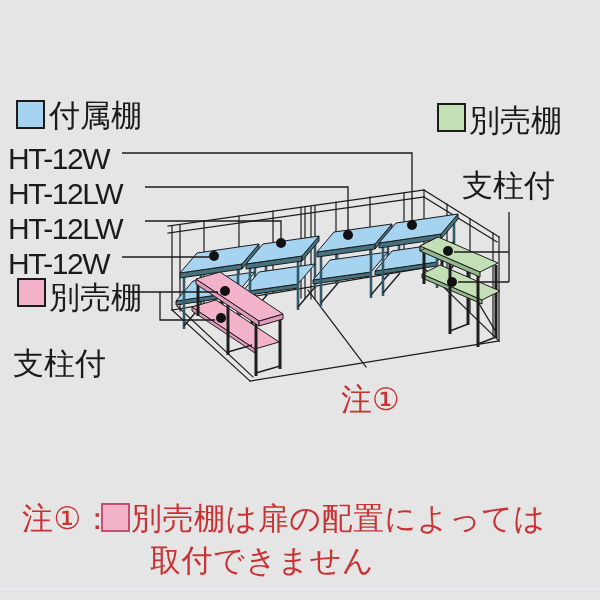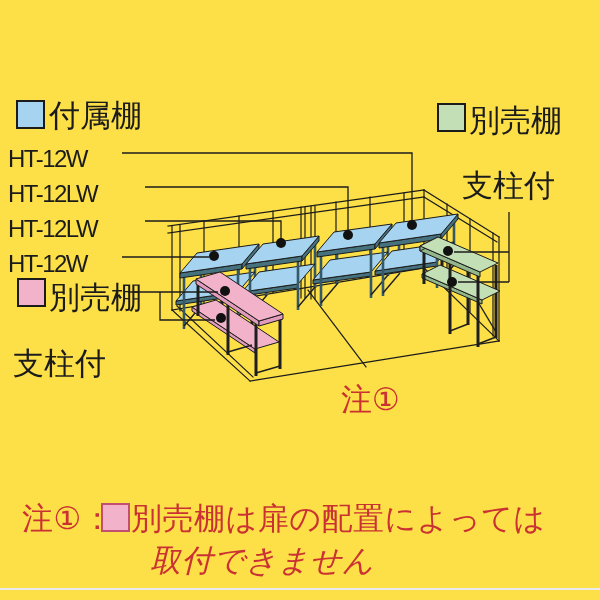--- a/index.html
+++ b/index.html
@@ -5,26 +5,26 @@
   :root{
     --shelf_blue:#A6D3F0; --shelf_blue_edge:#46717F;
     --shelf_pink:#F2B3CA; --shelf_pink_edge:#E29BBC;
     --shelf_green:#C3DFB5; --shelf_green_edge:#93B68B;
     --outline:#1B1B1B; --leg_blue:#33596B; --leg_dark:#1E1E1E;
     --red:#C93132; --note_border:#C24E71; --divider_gray:#E9E9EE;
   }
   *{margin:0;padding:0;box-sizing:border-box;}
   html,body{background:#fff;}
   .stage{
-    position:relative;width:600px;height:600px;background:#fde047;overflow:hidden;
+    position:relative;width:600px;height:600px;background:#e5e5e5;overflow:hidden;
     font-family:"Liberation Sans","DejaVu Sans",sans-serif;color:var(--outline);
   }
   .abs{position:absolute;white-space:nowrap;}
   .jp{font-size:31px;line-height:33px;letter-spacing:0px;}
-  .model{font-size:24px;line-height:35px;letter-spacing:-1.5px;}
+  .model{font-size:30px;line-height:35px;letter-spacing:-1.5px;}
   .swatch{position:absolute;width:29px;height:29px;border:2px solid var(--outline);}
   .sw-blue{background:var(--shelf_blue);}
   .sw-pink{background:var(--shelf_pink);}
   .sw-green{background:var(--shelf_green);}
   .sw-note{background:var(--shelf_pink);border:2px solid var(--note_border);}
   .red{color:var(--red);}
   .note-text{font-size:31px;line-height:34px;letter-spacing:0.5px;}
   svg{position:absolute;left:0;top:0;}
   .wire{stroke:var(--outline);stroke-width:1.2;fill:none;stroke-linecap:square;}
   .callout{stroke:var(--outline);stroke-width:1.3;fill:none;}
@@ -205,16 +205,16 @@
 
   <div class="swatch sw-green" style="left:437px;top:103px;"></div>
   <div class="abs jp" style="left:469px;top:104px;">別売棚</div>
   <div class="abs jp" style="left:462px;top:169px;">支柱付</div>
 
   <div class="abs jp red" style="left:341px;top:383px;">注①</div>
 
   <div class="abs note-text red" style="left:22px;top:502px;">注①：</div>
   <div class="swatch sw-note" style="left:101px;top:503px;"></div>
   <div class="abs note-text red" style="left:131px;top:502px;">別売棚は扉の配置によっては</div>
-  <div class="abs note-text red" style="left:150px;top:544px;font-style:italic;">取付できません</div>
+  <div class="abs note-text red" style="left:150px;top:544px;">取付できません</div>
 
   <div class="bottom-line"></div>
 </div>
 
 </body></html>

